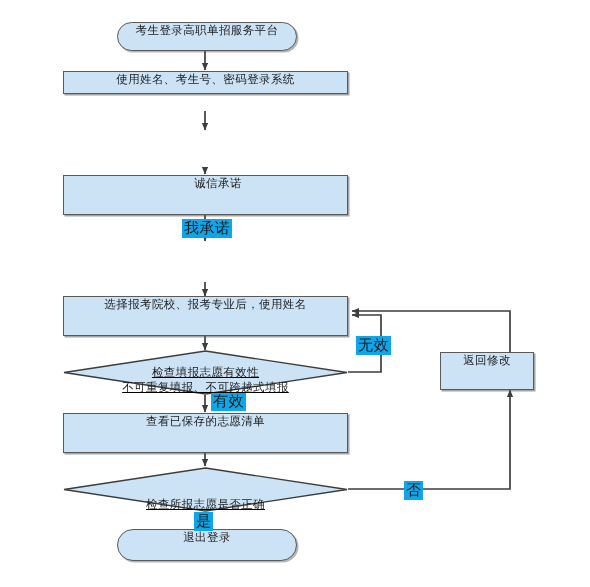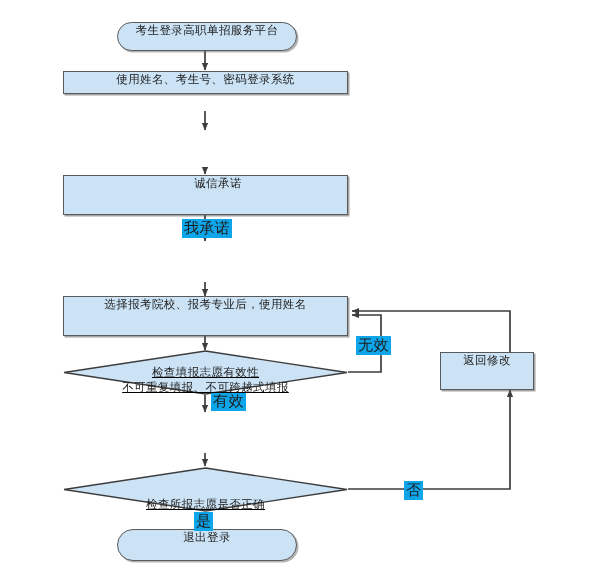--- a/index.html
+++ b/index.html
@@ -124,20 +124,23 @@
   <div class="diamond" style="left:63px;top:350px;width:285px;height:45px;">
     <svg width="285" height="45" viewBox="0 0 285 45">
       <polygon points="142.5,1 284,22.5 142.5,44 1,22.5" fill="#cce3f6" stroke="#3d3d3d" stroke-width="1.4"></polygon>
     </svg>
     <div class="dlabel">
       <div>检查填报志愿有效性</div>
       <div>不可重复填报、不可跨越式填报</div>
     </div>
   </div>
 
+  <div class="node" style="left:63px;top:413px;width:285px;height:40px;">
+    <span>查看已保存的志愿清单</span>
+  </div>
 
   <div class="diamond" style="left:63px;top:467px;width:285px;height:45px;">
     <svg width="285" height="45" viewBox="0 0 285 45">
       <polygon points="142.5,1 284,22.5 142.5,44 1,22.5" fill="#cce3f6" stroke="#3d3d3d" stroke-width="1.4"></polygon>
     </svg>
     <div class="dlabel">
       <div>检查所报志愿是否正确</div>
     </div>
   </div>
 

